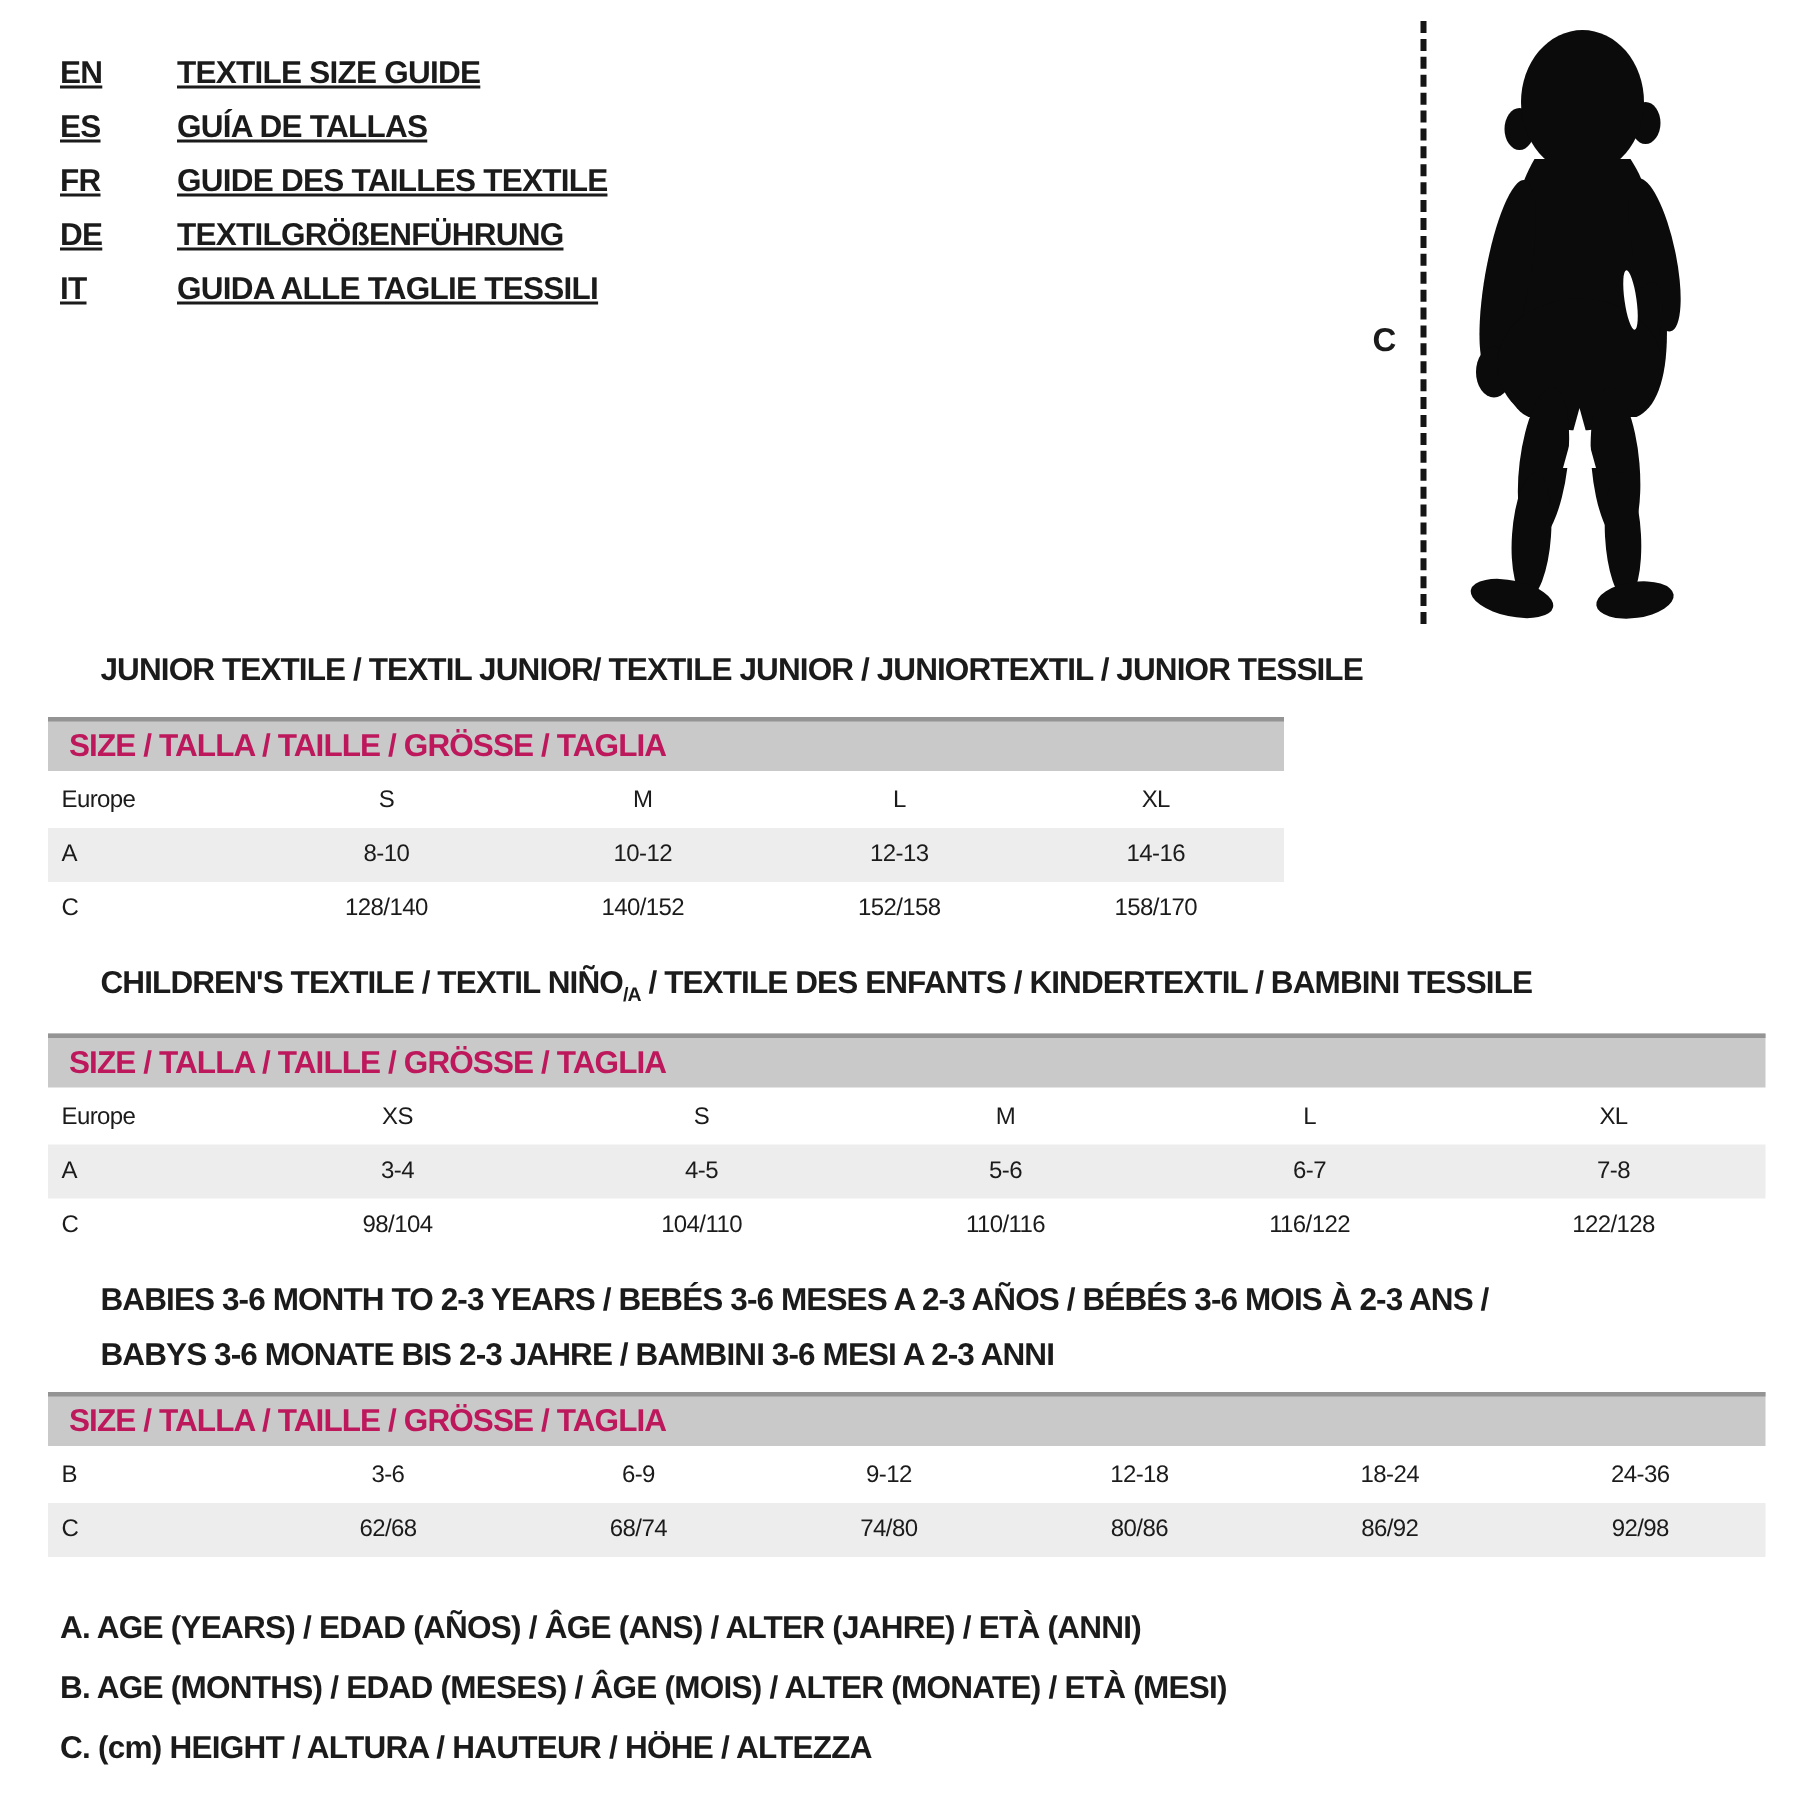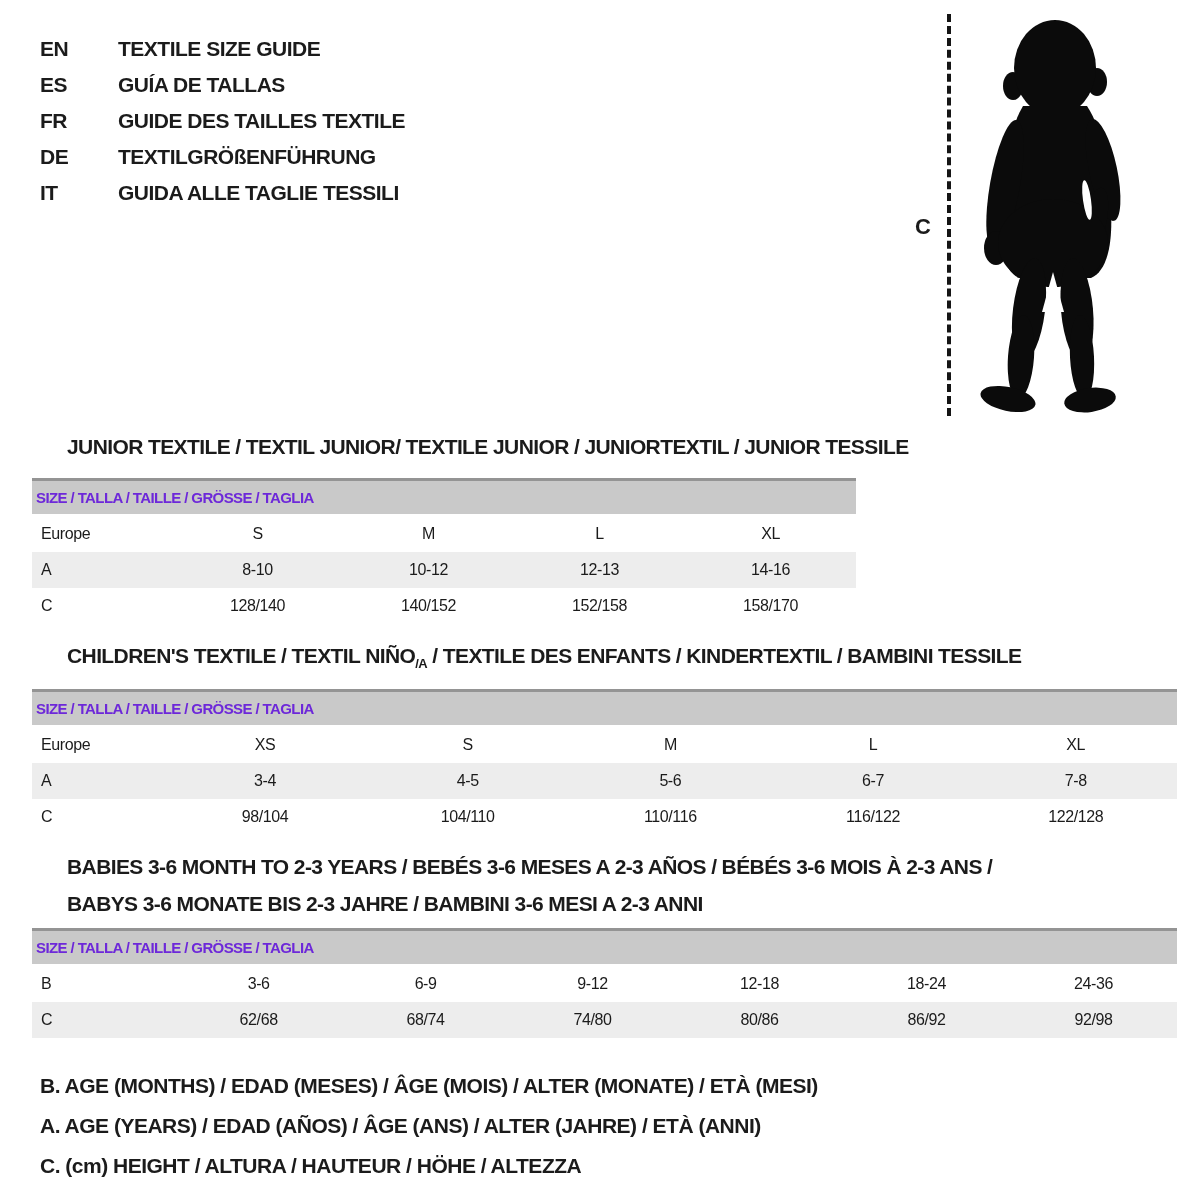--- a/index.html
+++ b/index.html
@@ -5,42 +5,42 @@
   html,body{margin:0;padding:0;background:#ffffff;}
   .page{
     position:relative;
     width:1200px;height:1200px;
     background:#ffffff;
     font-family:"Liberation Sans", sans-serif;
     color:#1b1b1b;
     overflow:hidden;
   }
   
-  .lang-list{position:absolute;left:40px;top:31px;}
+  .lang-list{position:absolute;left:40px;top:31px;text-decoration:underline;}
   .lang-row{display:flex;height:36px;align-items:center;}
   .lang-code{width:78px;font-size:21px;font-weight:700;letter-spacing:-0.5px;}
   .lang-label{font-size:21px;font-weight:700;letter-spacing:-0.5px;}
   
   .dash-line{position:absolute;left:947px;top:14px;height:402px;width:0;
     border-left:4px dashed #151515;}
   .c-label{position:absolute;left:906px;top:214px;width:34px;text-align:center;
     font-size:22px;font-weight:700;}
   .toddler{position:absolute;left:958px;top:10px;}
   
   .sec-title{position:absolute;left:40px;font-size:21px;font-weight:700;
     letter-spacing:-0.6px;white-space:nowrap;margin-left:27px;}
   .sec-title sub{font-size:13px;}
   .title-2line{line-height:37px;}
   
   .size-table{position:absolute;}
   .size-bar{
     height:33px;background:#c9c9c9;border-top:3px solid #949494;
     margin-bottom:2px;
-    font-size:15px;font-weight:700;letter-spacing:-0.6px;color:#6d28d9;
-    display:flex;align-items:center;padding-left:4px;box-sizing:content-box;
+    font-size:21px;font-weight:700;letter-spacing:-0.6px;color:#be185d;
+    display:flex;align-items:center;padding-left:14px;box-sizing:content-box;
   }
   .trow{display:flex;height:36px;align-items:center;font-size:16px;letter-spacing:-0.4px;}
   .trow.shaded{background:#ededed;}
   .tlabel{padding-left:9px;box-sizing:border-box;}
   .tcell{flex:1;text-align:center;}
   .t-junior  .tlabel{width:17%;}
   .t-child   .tlabel{width:11.5%;}
   .t-babies  .tlabel{width:12.5%;}
   
   .legend{position:absolute;left:40px;top:1066px;}
@@ -191,18 +191,18 @@
       <div class="tcell">62/68</div>
       <div class="tcell">68/74</div>
       <div class="tcell">74/80</div>
       <div class="tcell">80/86</div>
       <div class="tcell">86/92</div>
       <div class="tcell">92/98</div>
     </div>
   </div>
 
   <div class="legend">
+    <div class="legend-line">A. AGE (YEARS) / EDAD (AÑOS) / ÂGE (ANS) / ALTER (JAHRE) / ETÀ (ANNI)</div>
     <div class="legend-line">B. AGE (MONTHS) / EDAD (MESES) / ÂGE (MOIS) / ALTER (MONATE) / ETÀ (MESI)</div>
-    <div class="legend-line">A. AGE (YEARS) / EDAD (AÑOS) / ÂGE (ANS) / ALTER (JAHRE) / ETÀ (ANNI)</div>
     <div class="legend-line">C. (cm) HEIGHT / ALTURA / HAUTEUR / HÖHE / ALTEZZA</div>
   </div>
 
 </div>
 
 </body></html>

